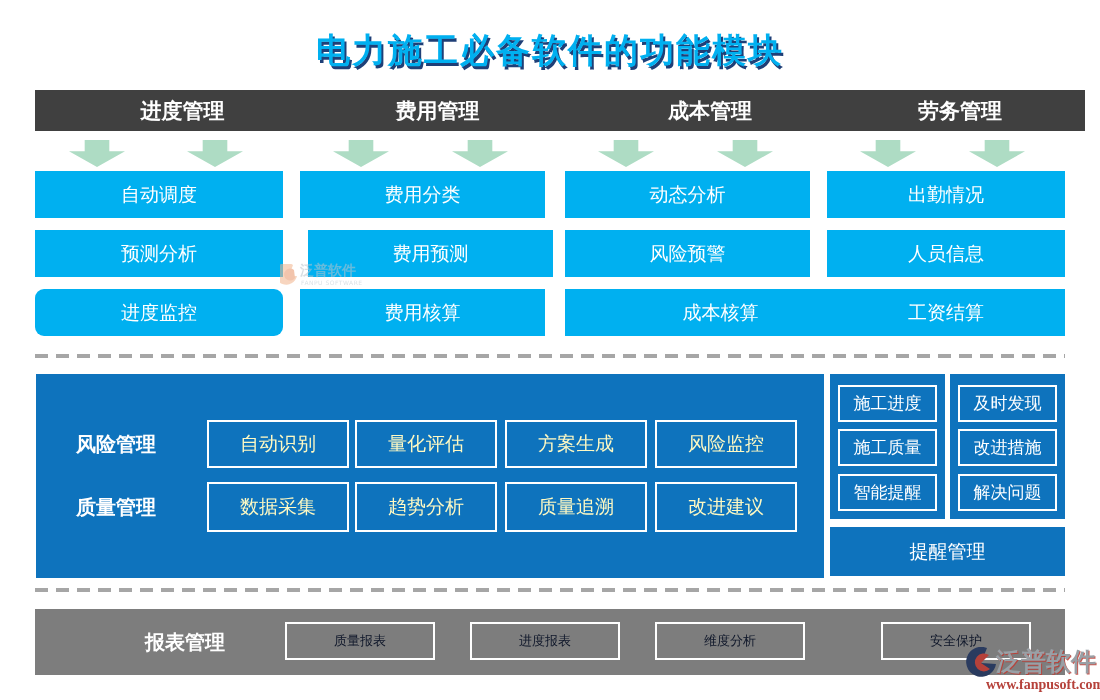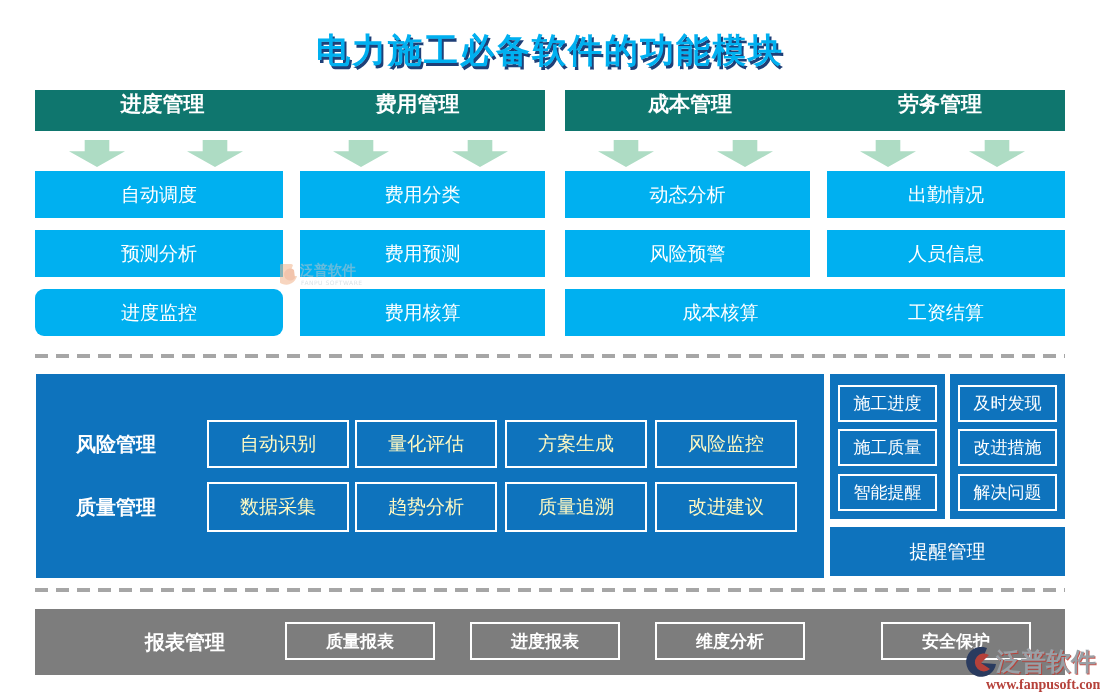--- a/index.html
+++ b/index.html
@@ -9,21 +9,21 @@
   }
   .abs{position:absolute;}
   
   .title{
     left:0;top:28px;width:1100px;text-align:center;
     font-size:34px;font-weight:bold;color:#00b0f0;letter-spacing:2px;
     text-shadow:2px 3px 0 #1f3f77;
   }
   
   .hdr-bar{
-    height:41px;background:#0f766e;display:flex;align-items:flex-start;
+    height:41px;background:#404040;display:flex;align-items:center;padding-left:20px;
   }
   .hdr-bar span{
     flex:1;text-align:center;color:#ffffff;font-size:21px;font-weight:bold;
   }
   
   .arrow{
     width:56px;height:27px;background:#aedcc4;
     clip-path:polygon(28% 0,72% 0,72% 42%,100% 42%,50% 100%,0 42%,28% 42%);
   }
   
@@ -58,22 +58,22 @@
     display:flex;align-items:center;justify-content:center;
   }
   
   .gray-bar{background:#7d7d7d;}
   .gray-label{
     position:absolute;left:40px;top:0;width:220px;height:66px;line-height:66px;
     text-align:center;color:#ffffff;font-size:20px;font-weight:bold;
   }
   .gray-box{
     position:absolute;top:13px;height:38px;width:150px;border:2px solid #ffffff;
-    box-sizing:border-box;color:#ffffff;font-size:17px;
-    display:flex;align-items:center;justify-content:center;font-weight:bold;
+    box-sizing:border-box;color:#0f172a;font-size:13px;
+    display:flex;align-items:center;justify-content:center;
   }
   
   .corner-logo{left:963px;top:643px;width:135px;height:57px;}
   .corner-brand{
     position:absolute;left:33px;top:2px;font-size:25px;font-weight:bold;
     color:#99a0a6;text-shadow:1px 1px 0 rgba(190,60,50,.85);white-space:nowrap;
   }
   .corner-url{
     position:absolute;left:23px;top:34px;font-size:14px;font-weight:bold;
     font-family:"Liberation Serif","DejaVu Serif",serif;color:#b5413a;white-space:nowrap;
@@ -112,21 +112,21 @@
   <div class="abs arrow" style="left:598px;top:140px;"></div>
   <div class="abs arrow" style="left:717px;top:140px;"></div>
   <div class="abs arrow" style="left:860px;top:140px;"></div>
   <div class="abs arrow" style="left:969px;top:140px;"></div>
 
   <div class="abs cell" style="left:35px;top:171px;width:248px;">自动调度</div>
   <div class="abs cell" style="left:35px;top:230px;width:248px;">预测分析</div>
   <div class="abs cell" style="left:35px;top:289px;width:248px;border-radius:9px;">进度监控</div>
 
   <div class="abs cell" style="left:300px;top:171px;width:245px;">费用分类</div>
-  <div class="abs cell" style="left:300px;top:230px;width:245px;">费用预测</div>
+  <div class="abs cell" style="left:308px;top:230px;width:245px;">费用预测</div>
   <div class="abs cell" style="left:300px;top:289px;width:245px;">费用核算</div>
 
   <div class="abs cell" style="left:565px;top:171px;width:245px;">动态分析</div>
   <div class="abs cell" style="left:565px;top:230px;width:245px;">风险预警</div>
   <div class="abs cell" style="left:565px;top:289px;width:245px;padding-left:33px;">成本核算</div>
 
   <div class="abs cell" style="left:827px;top:171px;width:238px;">出勤情况</div>
   <div class="abs cell" style="left:827px;top:230px;width:238px;">人员信息</div>
   <div class="abs cell" style="left:827px;top:289px;width:238px;">工资结算</div>
 

